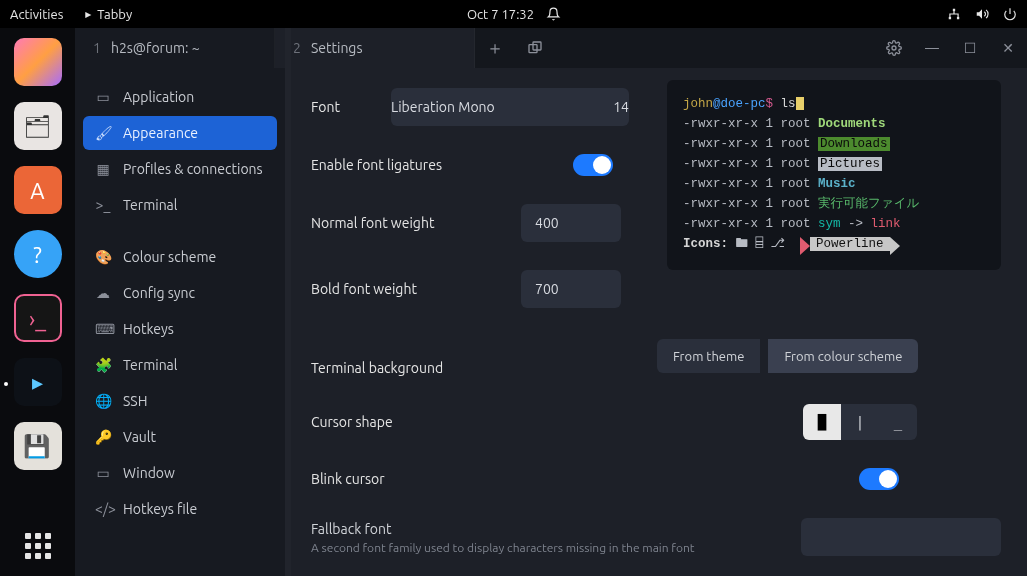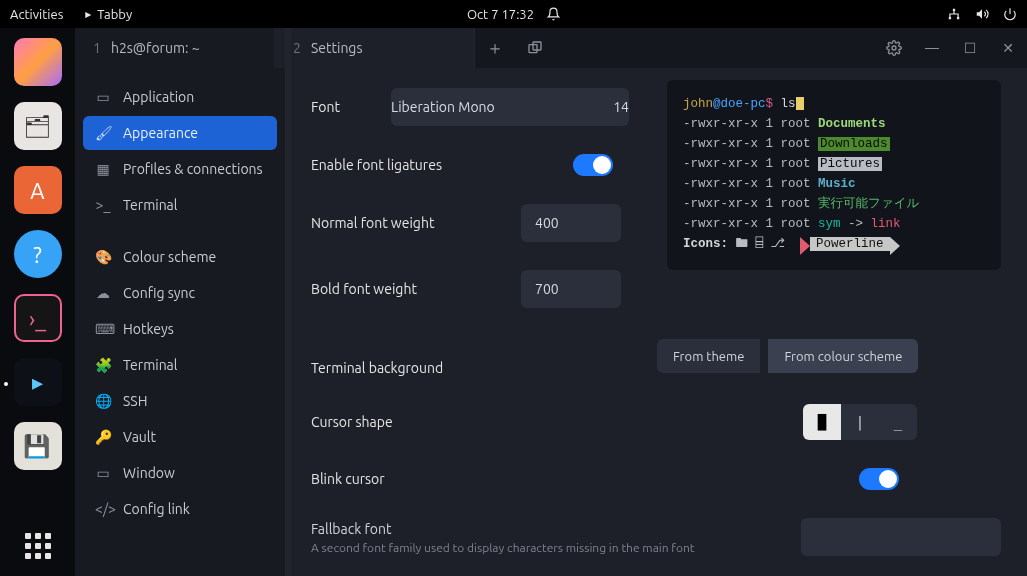--- a/index.html
+++ b/index.html
@@ -325,21 +325,21 @@
       <div class="item">
           <span class="icon">🔑</span>
           <span>Vault</span>
         </div>
       <div class="item">
           <span class="icon">▭</span>
           <span>Window</span>
         </div>
       <div class="item">
           <span class="icon">&lt;/&gt;</span>
-          <span>Config link</span>
+          <span>Hotkeys file</span>
         </div>
     </div>
 
     <div class="scrollhint"></div>
 
     <div class="panel">
 
       <div class="row">
         <div class="label" style="width:80px;">Font</div>
         <div class="fontbox">

